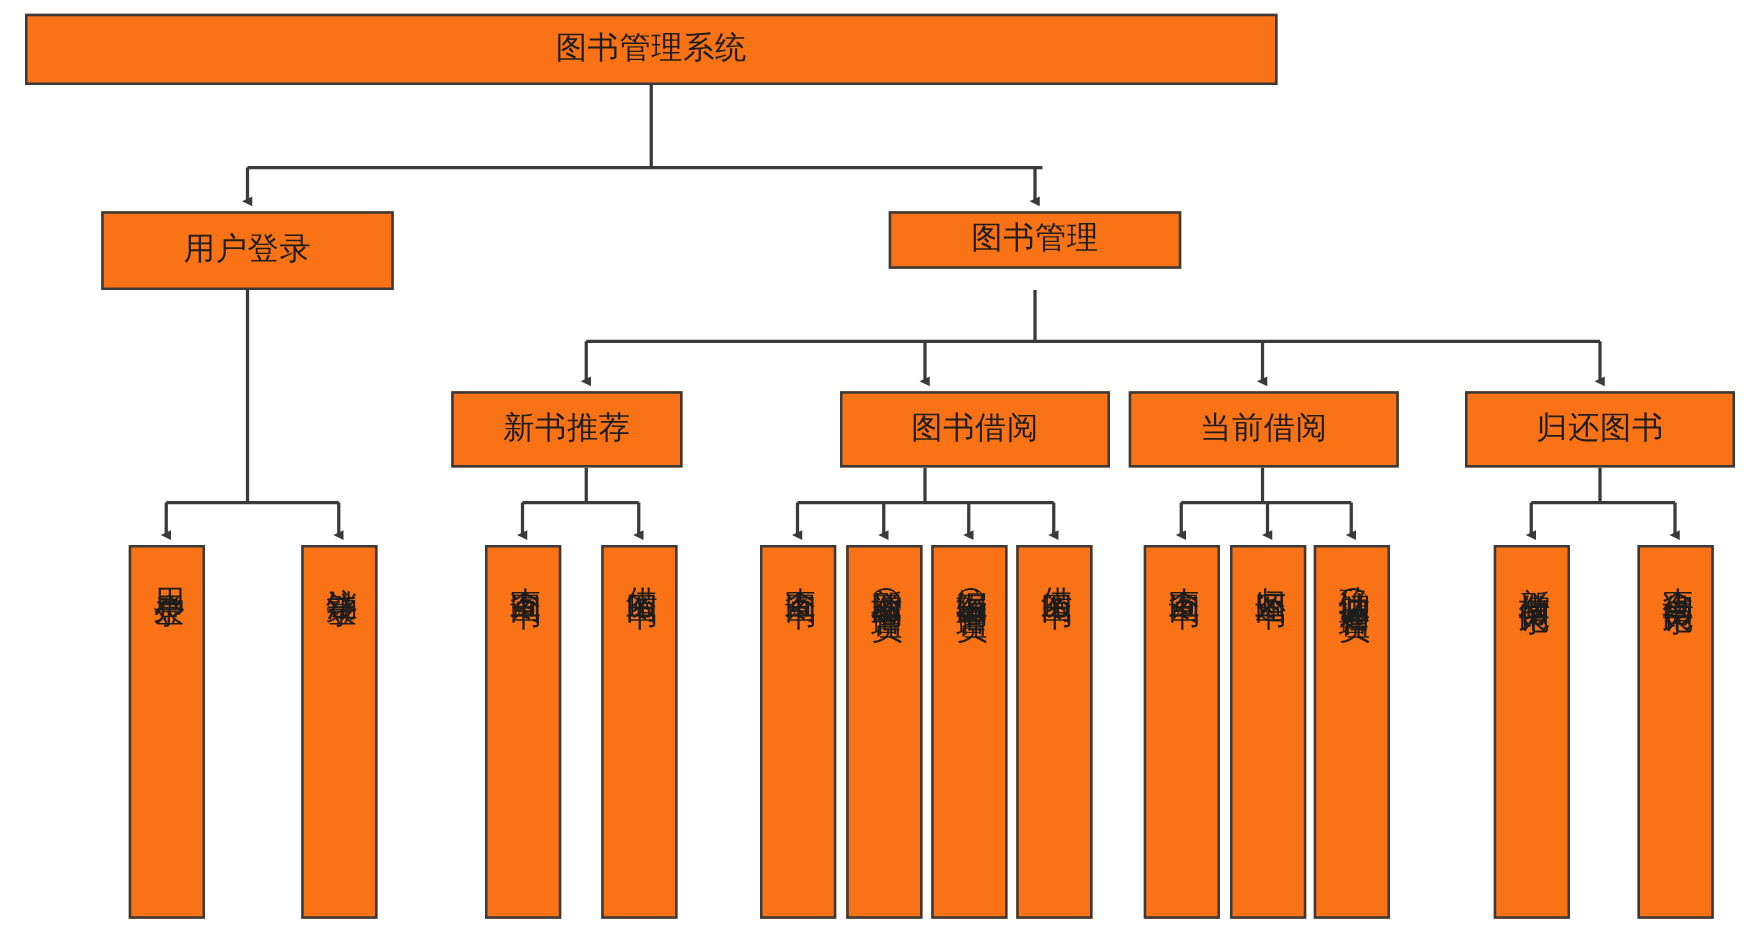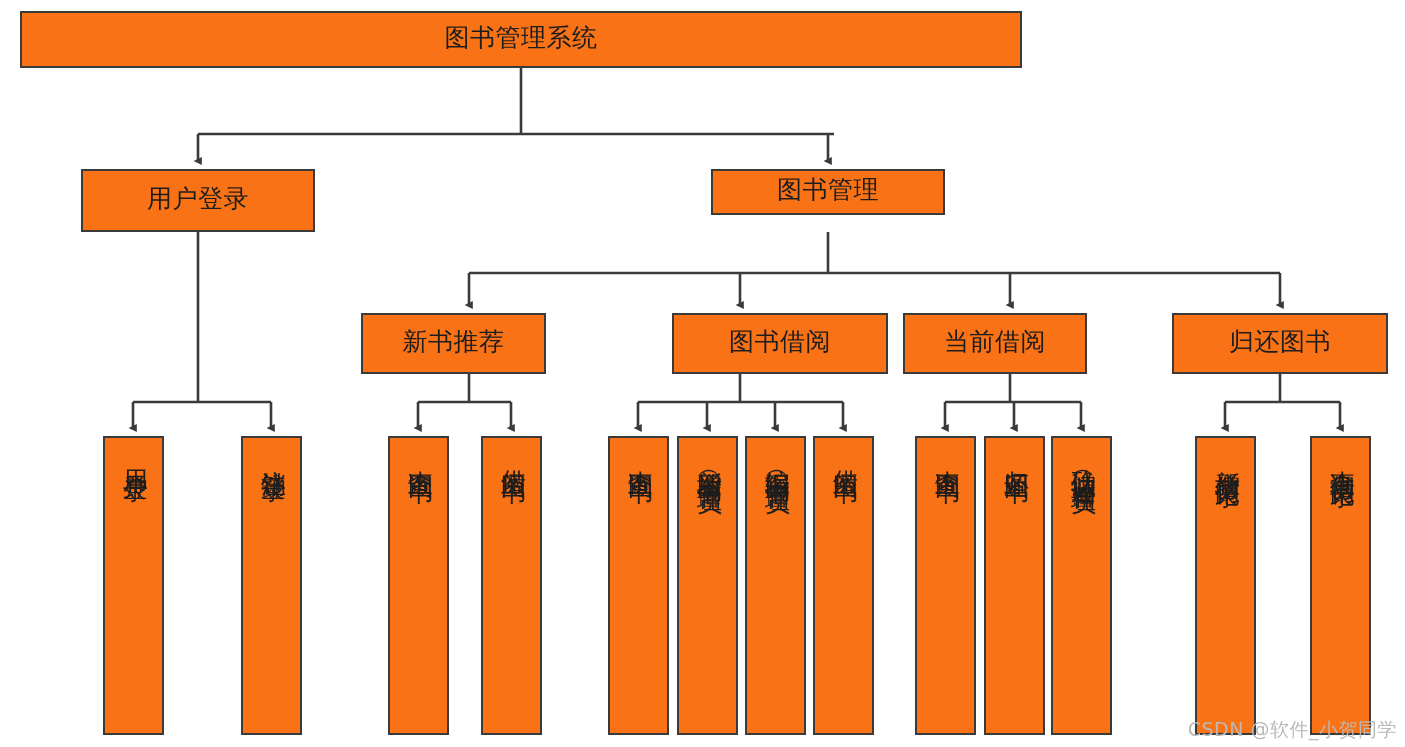--- a/index.html
+++ b/index.html
@@ -140,21 +140,21 @@
   <div class="node horizontal" style="left:711px; top:169px; width:234px; height:46px;">
     <span class="node-label">图书管理</span>
   </div>
 
   <div class="node horizontal" style="left:361px; top:313px; width:185px; height:61px;">
     <span class="node-label">新书推荐</span>
   </div>
   <div class="node horizontal" style="left:632px; top:313px; width:216px; height:61px;margin-left:40px;">
     <span class="node-label">图书借阅</span>
   </div>
-  <div class="node horizontal" style="left:903px; top:313px; width:184px; height:61px;">
+  <div class="node horizontal" style="left:903px; top:313px; width:216px; height:61px;">
     <span class="node-label">当前借阅</span>
   </div>
   <div class="node horizontal" style="left:1172px; top:313px; width:216px; height:61px;">
     <span class="node-label">归还图书</span>
   </div>
 
   <div class="node vertical" style="left:103px; top:436px; width:61px; height:299px;">
     <span class="node-label">用户登录</span>
   </div>
   <div class="node vertical" style="left:241px; top:436px; width:61px; height:299px;">
@@ -191,15 +191,14 @@
     <span class="node-label">确认归还（管理员）</span>
   </div>
 
   <div class="node vertical" style="left:1195px; top:436px; width:61px; height:299px;">
     <span class="node-label">新增借阅记录</span>
   </div>
   <div class="node vertical" style="left:1310px; top:436px; width:61px; height:299px;">
     <span class="node-label">查询借阅记录</span>
   </div>
 
-  <div class="watermark">CSDN @软件_小贺同学</div>
 
 </div>
 
 </body></html>

